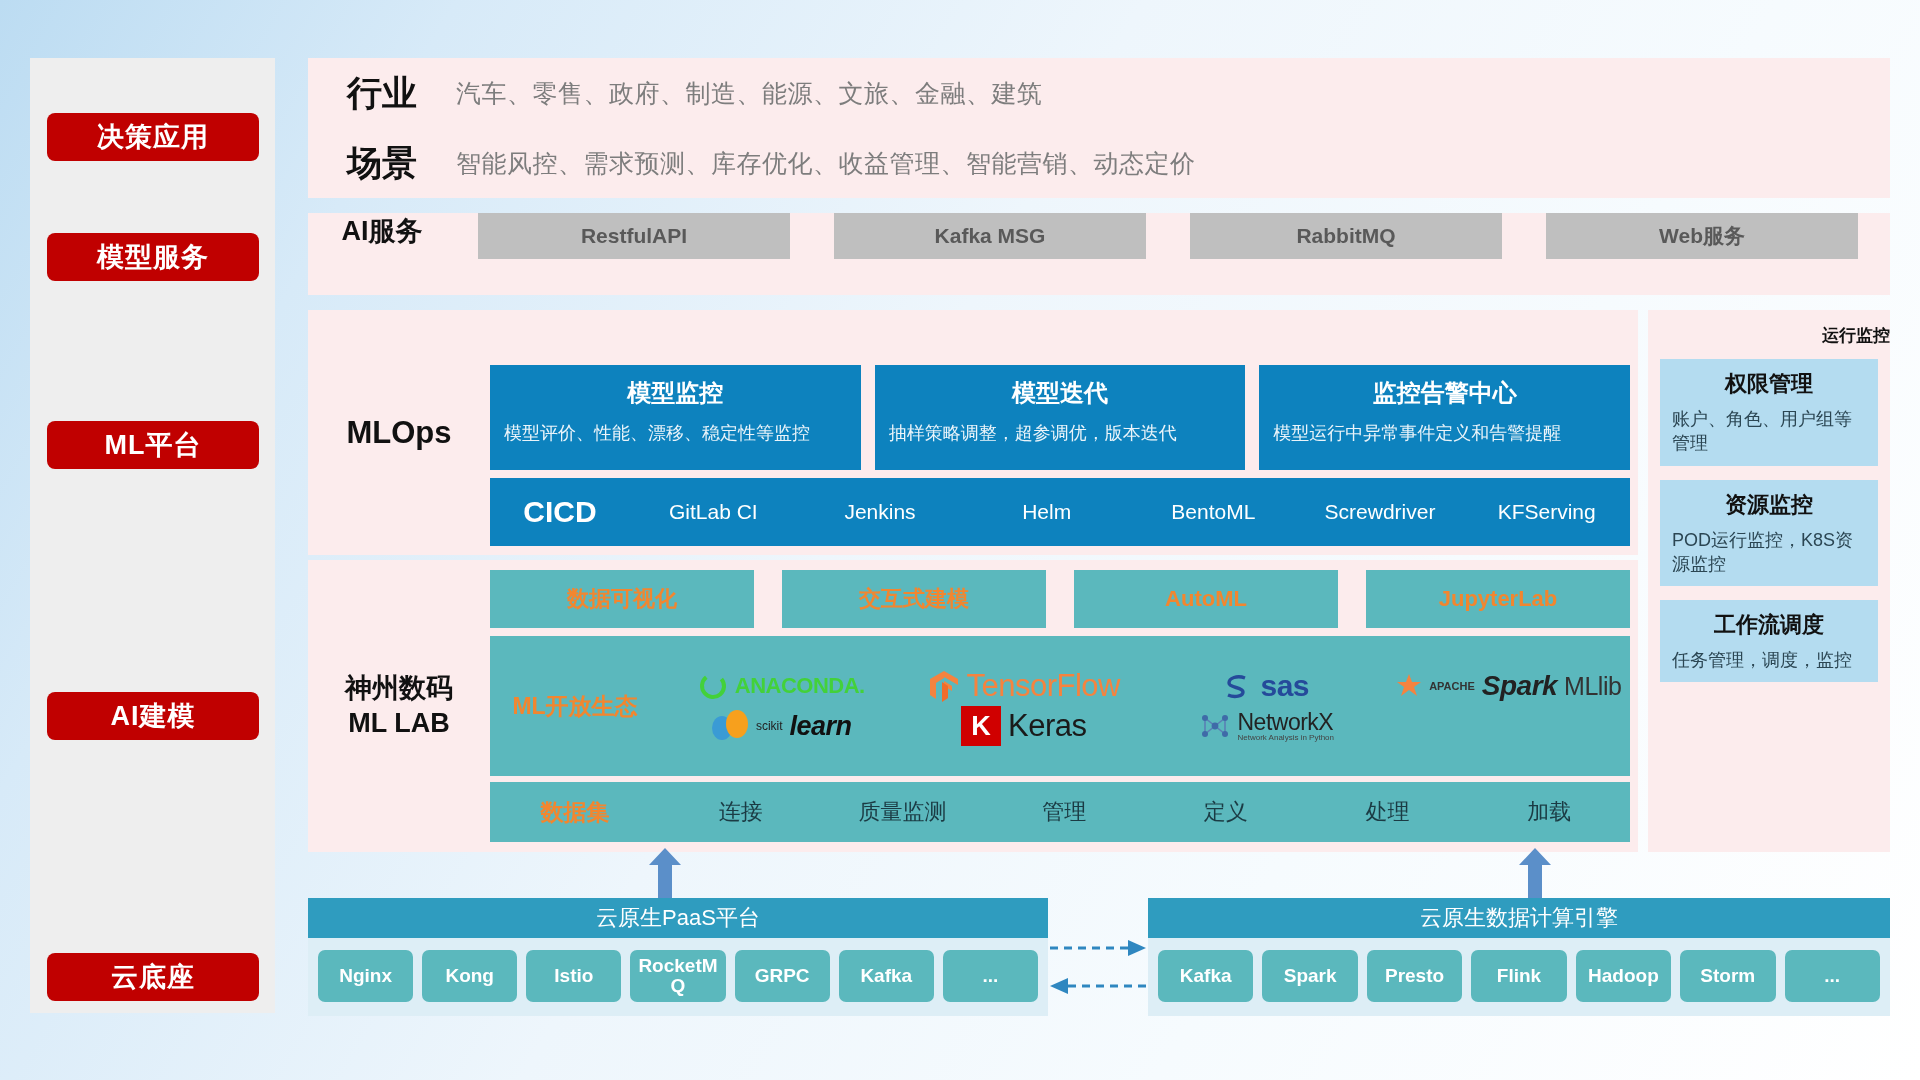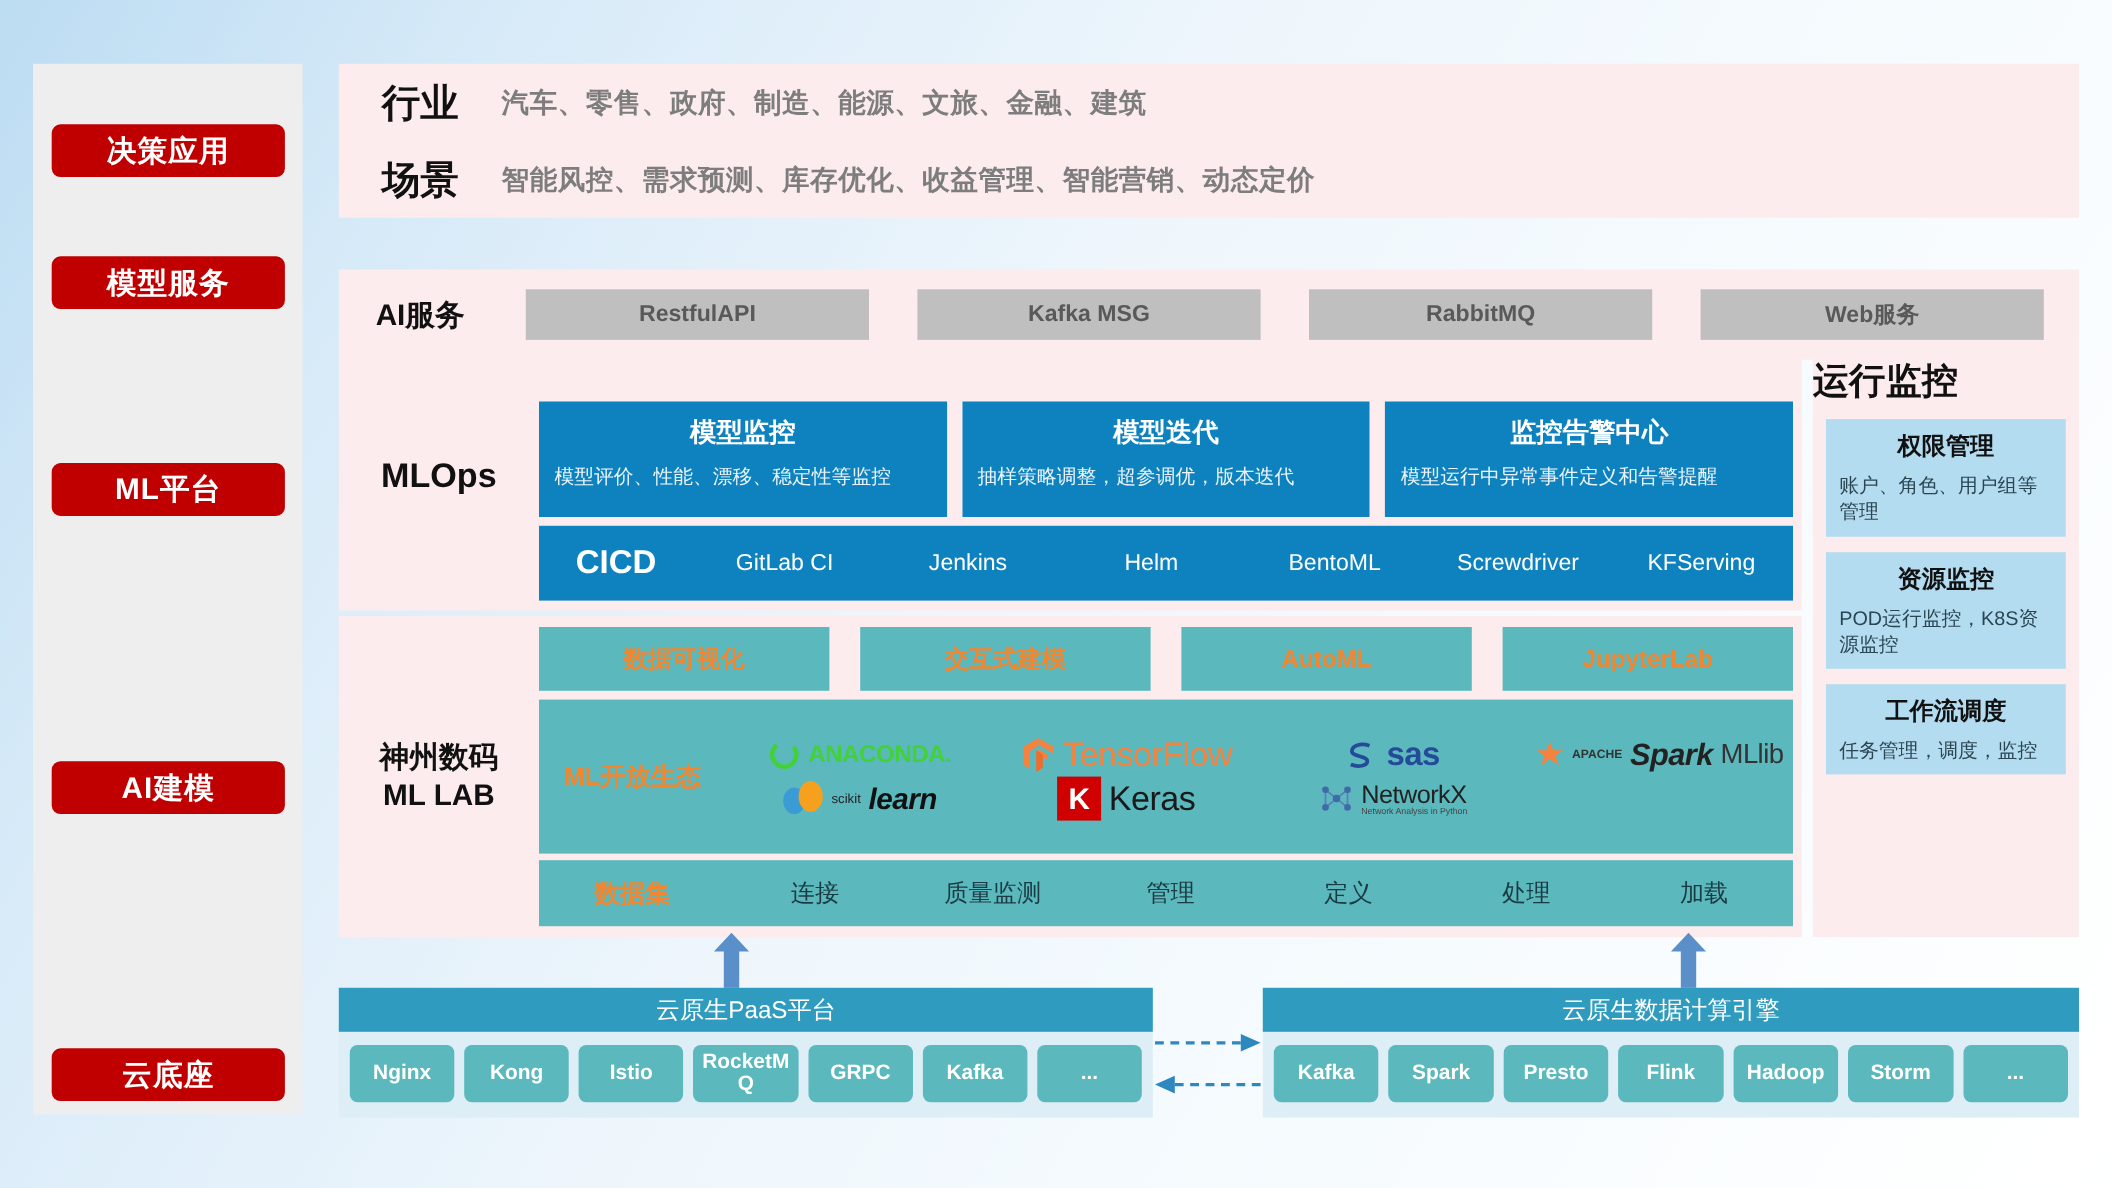--- a/index.html
+++ b/index.html
@@ -34,24 +34,24 @@
   
   .panel { position: absolute; background: #fceced; }
 
   
   .p-biz { left: 308px; top: 58px; width: 1582px; height: 140px; }
   .biz-row { display: flex; align-items: center; height: 70px; }
   .biz-label {
     width: 148px; text-align: center;
     font-size: 35px; font-weight: bold; color: #111;
   }
-  .biz-val { font-size: 25px; color: #7d7d7d; letter-spacing: 0.5px; font-weight: bold; }
-
-  
-  .p-ai { left: 308px; top: 213px; width: 1582px; height: 82px; display: flex; align-items: center; margin-top: 32px; }
+  .biz-val { font-size: 25px; color: #7d7d7d; letter-spacing: 0.5px; }
+
+  
+  .p-ai { left: 308px; top: 213px; width: 1582px; height: 82px; display: flex; align-items: flex-start; }
   .ai-label { width: 148px; text-align: center; font-size: 27px; font-weight: bold; color: #111; }
   .ai-btns { display: flex; flex: 1; gap: 0; padding-right: 10px; }
   .ai-btn {
     flex: 1; margin: 0 22px; height: 46px;
     background: #bfbfbf; color: #595959;
     font-size: 21px; font-weight: bold;
     display: flex; align-items: center; justify-content: center;
   }
 
   
@@ -102,21 +102,21 @@
   .ds {
     position: absolute; left: 182px; top: 222px; right: 8px; height: 60px;
     background: #5bb8bd; display: flex; align-items: center;
   }
   .ds-title { width: 170px; text-align: center; color: #f2862f; font-size: 23px; font-weight: bold; }
   .ds-items { flex: 1; display: flex; }
   .ds-item { flex: 1; text-align: center; color: #1b3b44; font-size: 22px; }
 
   
   .p-mon { left: 1648px; top: 310px; width: 242px; height: 542px; }
-  .mon-title { text-align: left; font-size: 33px; font-weight: bold; color: #111; padding: 14px 0 12px; }
+  .mon-title { text-align: right; font-size: 17px; font-weight: bold; color: #111; padding: 14px 0 12px; }
   .mon-card {
     margin: 0 12px 14px; background: #b4dcf0; padding: 10px 12px;
   }
   .mon-card-t { text-align: center; font-size: 22px; font-weight: bold; color: #111; margin-bottom: 8px; }
   .mon-card-d { font-size: 18px; color: #2b4653; line-height: 1.35; }
 
   
   .base-left { position: absolute; left: 308px; top: 898px; width: 740px; height: 118px; background: #ddeef6; }
   .base-right { position: absolute; left: 1148px; top: 898px; width: 742px; height: 118px; background: #ddeef6; }
   .base-hdr {

